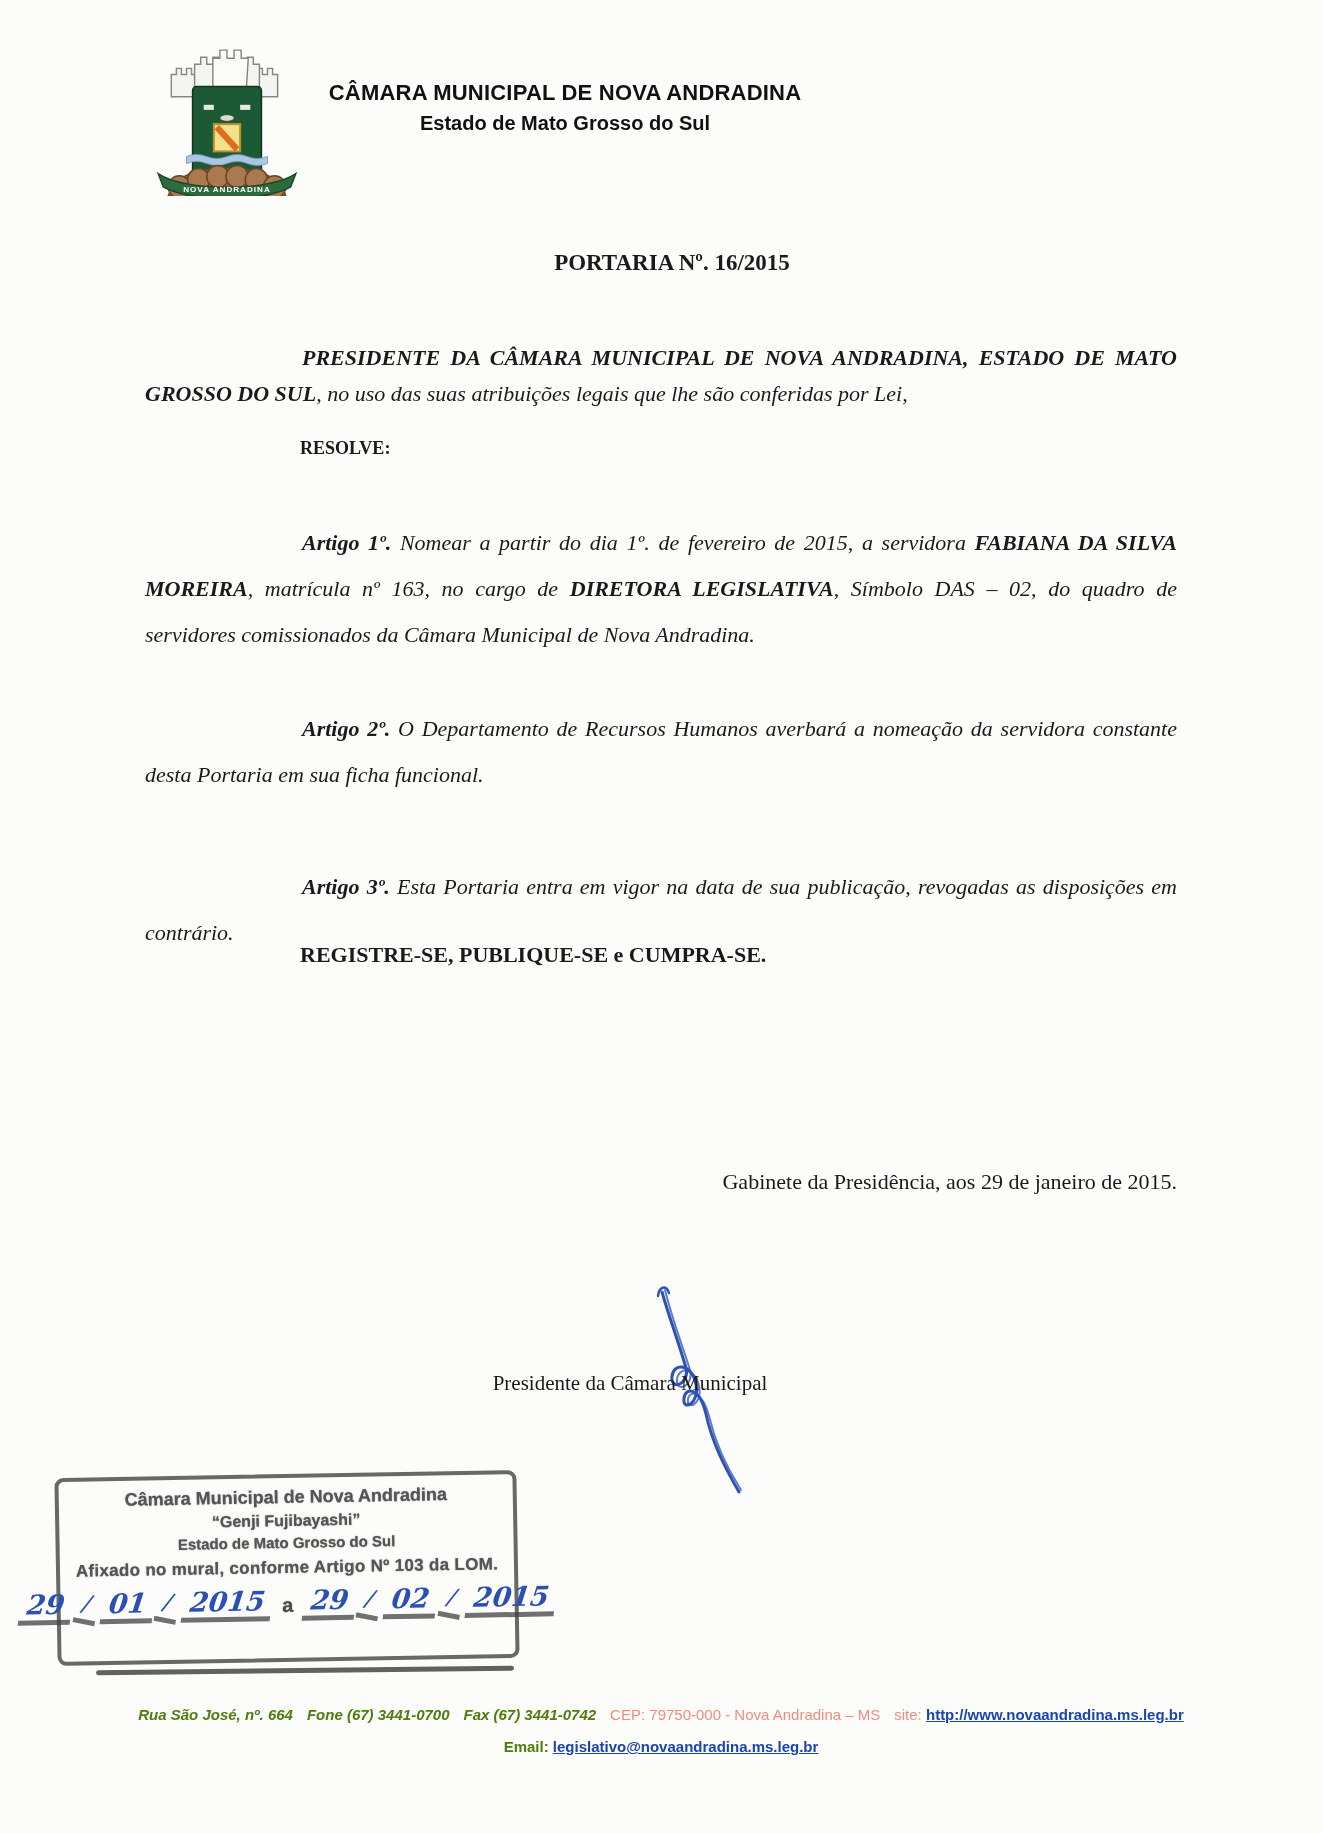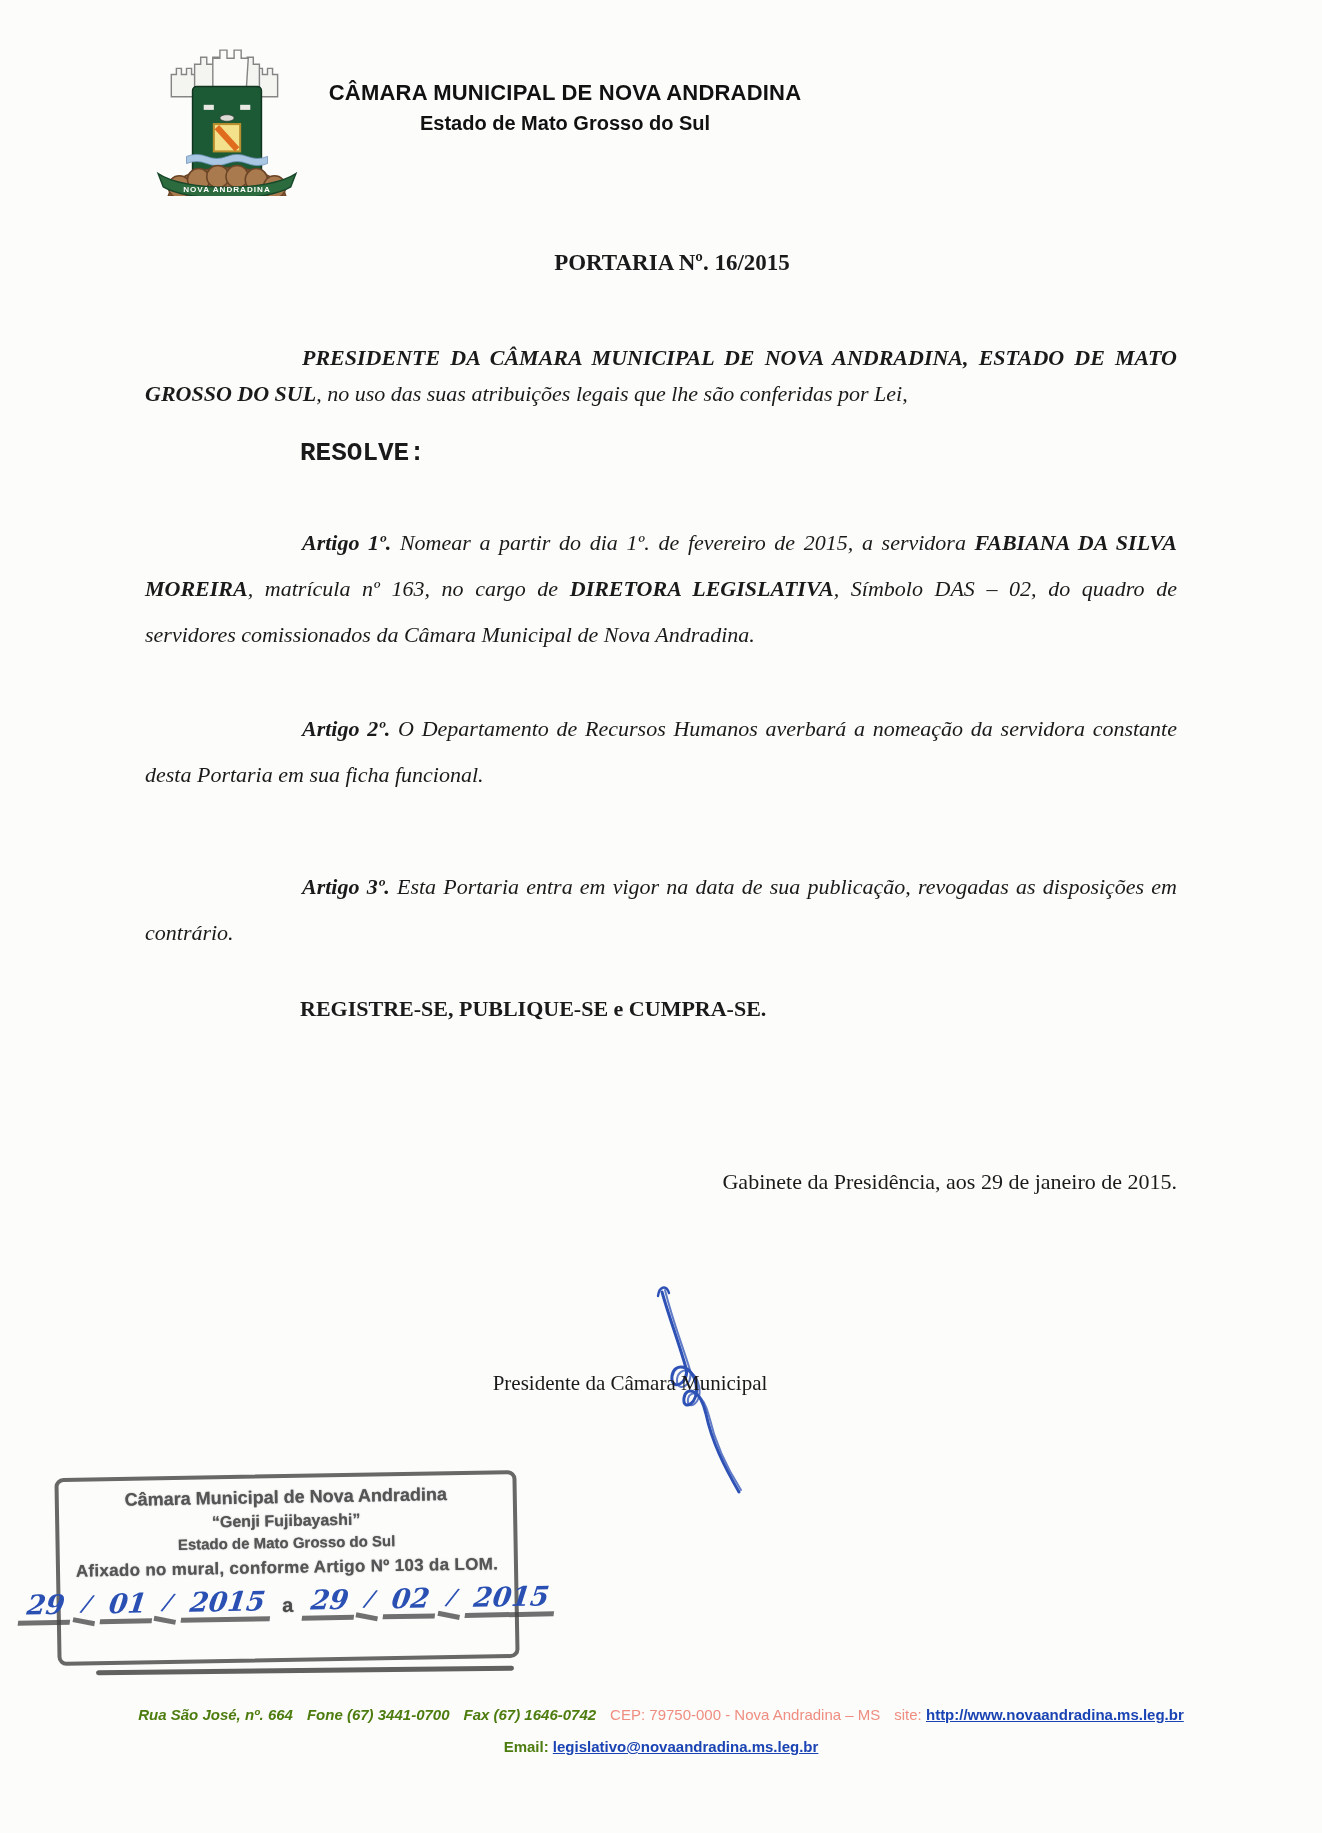--- a/index.html
+++ b/index.html
@@ -12,26 +12,26 @@
   .crest{position:absolute;left:146px;top:44px;width:162px;height:152px;}
   .header-text{position:absolute;left:255px;top:80px;width:620px;text-align:center;
     font-family:"Liberation Sans",sans-serif;color:#111;}
   .org-name{font-size:22px;font-weight:bold;letter-spacing:.2px;}
   .org-subtitle{font-size:20px;font-weight:bold;margin-top:6px;}
   
   .doc-title{position:absolute;left:11px;top:250px;width:100%;text-align:center;
     font-size:23px;font-weight:bold;}
   .para{position:absolute;left:145px;width:1032px;font-size:22px;text-align:justify;font-style:italic;}
   .p1{top:340px;line-height:36px;text-indent:157px;}
-  .resolve{position:absolute;left:300px;top:438px;font-size:26px;font-weight:bold;font-family:Liberation Mono, monospace;}
+  .resolve{position:absolute;left:300px;top:438px;font-size:18px;font-weight:bold;}
   .art{line-height:46px;text-indent:157px;}
   .art1{top:520px;}
   .art2{top:706px;}
   .art3{top:864px;}
-  .closing{position:absolute;left:300px;top:996px;font-size:22px;font-weight:bold;}
+  .closing{position:absolute;left:300px;top:942px;font-size:22px;font-weight:bold;}
   .place-date{position:absolute;left:145px;top:1152px;width:1032px;text-align:right;font-size:22px;margin-top:17px;}
   .b{font-weight:bold;}
   
   .sig-block{position:absolute;left:0;top:1368px;width:1260px;text-align:center;}
   .sig-name{font-size:21px;font-weight:bold;line-height:30px;}
   .sig-nick{font-size:21px;font-weight:bold;font-style:italic;line-height:30px;}
   .sig-title{font-size:21px;line-height:30px;}
   .sig-ink{position:absolute;left:612px;top:1278px;width:175px;height:235px;pointer-events:none;}
   
   .stamp{position:absolute;left:56px;top:1474px;width:462px;height:188px;
@@ -148,21 +148,21 @@
         <span class="hw seg">29</span>
         <span class="slash seg">/</span>
         <span class="hw seg">02</span>
         <span class="slash seg">/</span>
         <span class="hw seg">2015</span>
     </div>
   </div>
   <div class="stamp-underline"></div>
 
   <div class="footer footer-1">
-    <span class="f-red">Rua São José, nº. 664</span><span class="sp"></span><span class="f-red">Fone (67) 3441-0700</span><span class="sp"></span><span class="f-red">Fax (67) 1646-0742</span><span class="sp"></span><span class="f-salmon">CEP: 79750-000 - Nova Andradina – MS</span><span class="sp"></span><span class="f-salmon">site:</span>
+    <span class="f-red">Rua São José, nº. 664</span><span class="sp"></span><span class="f-red">Fone (67) 3441-0700</span><span class="sp"></span><span class="f-red">Fax (67) 3441-0742</span><span class="sp"></span><span class="f-salmon">CEP: 79750-000 - Nova Andradina – MS</span><span class="sp"></span><span class="f-salmon">site:</span>
     <span class="f-link">http://www.novaandradina.ms.leg.br</span>
   </div>
   <div class="footer footer-2">
     <span class="f-red" style="font-style:normal">Email:</span>
     <span class="f-link">legislativo@novaandradina.ms.leg.br</span>
   </div>
 
 </div>
 
 </body></html>

